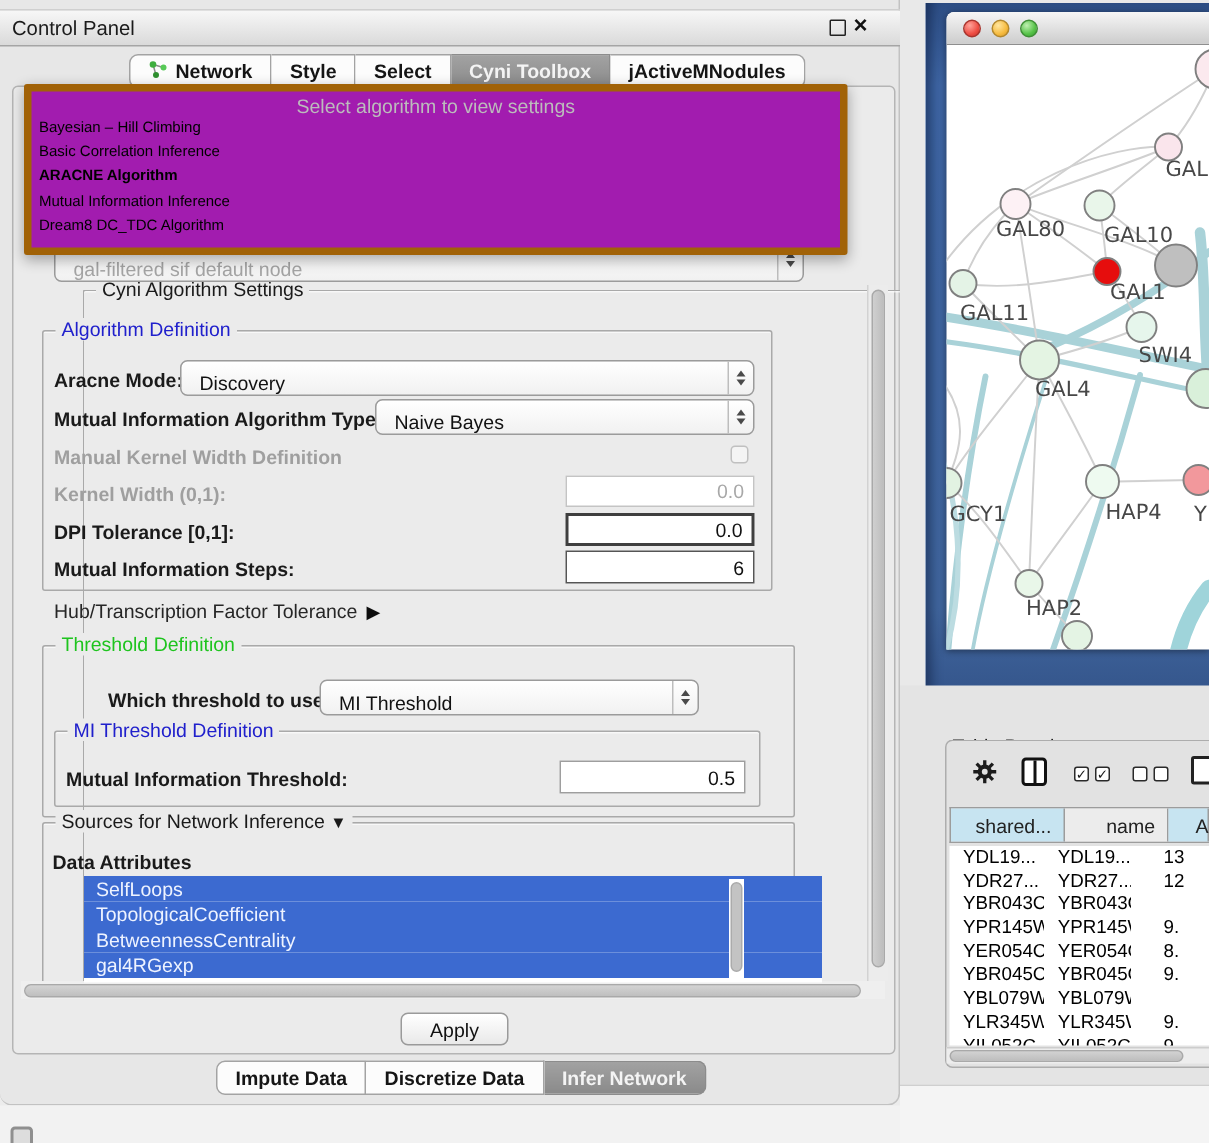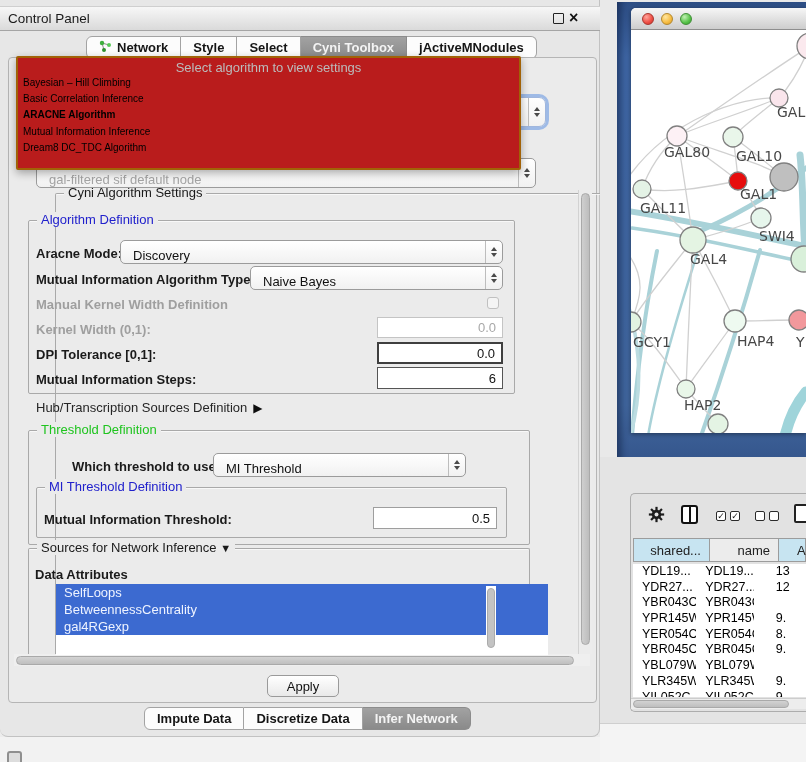--- a/index.html
+++ b/index.html
@@ -44,22 +44,22 @@
            display:flex;flex-direction:column;align-items:center;justify-content:center;}
   .arr-up{width:0;height:0;border-left:3.5px solid transparent;border-right:3.5px solid transparent;
           border-bottom:4.5px solid #4a4a4a;margin-bottom:2px;}
   .arr-dn{width:0;height:0;border-left:3.5px solid transparent;border-right:3.5px solid transparent;
           border-top:4.5px solid #4a4a4a;}
   #frag-combo-top{left:500px;top:97px;width:46px;height:30px;z-index:10;border-radius:7px;
                   border:1px solid #9fb6dd;box-shadow:0 0 0 3px rgba(95,145,225,.55);}
   #frag-combo-bottom{left:36px;top:158px;width:500px;height:30px;z-index:10;color:#a4a4a4;}
 
   
-  #algo-popup{left:16px;top:56px;width:505px;height:114px;background:#b91c1c;
-              border:2px solid #a16207;border-radius:2px;z-index:40;overflow:hidden;
+  #algo-popup{left:16px;top:56px;width:549px;height:114px;background:#a21caf;
+              border:5px solid #a16207;border-radius:2px;z-index:40;overflow:hidden;
               box-shadow:0 3px 9px rgba(0,0,0,.32);}
   #algo-placeholder{text-align:center;color:#bcbcbc;font-size:13px;height:16px;line-height:17px;margin-top:1px;}
   .algo-item{font-size:10px;height:16.2px;line-height:16.2px;padding-left:5px;color:#000;white-space:nowrap;}
   .algo-item.sel{font-weight:bold;}
 
   
   .group{position:absolute;border:1px solid #a9a9a9;border-radius:2px;
          box-shadow:inset 0 1px 0 rgba(255,255,255,.65);}
   .group.open-bottom{border-bottom:none;border-radius:2px 2px 0 0;}
   .legend{position:absolute;top:-9px;left:8px;background:#ebebeb;padding:0 4px;
@@ -248,21 +248,21 @@
   <span class="lbl" style="left:36px;top:347px;">DPI Tolerance [0,1]:</span>
   <div class="tfield focus" style="left:377px;top:342px;width:126px;height:22px;">
     <span>0.0</span>
   </div>
   <span class="lbl" style="left:36px;top:372px;">Mutual Information Steps:</span>
   <div class="tfield focus2" style="left:377px;top:367px;width:126px;height:22px;">
     <span>6</span>
   </div>
 
   <span class="lbl plain" style="left:36px;top:400px;">
-    <span>Hub/Transcription Sources Definition</span><span id="hub-arrow">▶</span>
+    <span>Hub/Transcription Factor Tolerance</span><span id="hub-arrow">▶</span>
   </span>
 
   <div class="group" style="left:28px;top:430px;width:502px;height:115px;">
     <span class="legend green">Threshold Definition</span>
   </div>
   <span class="lbl" style="left:72px;top:459px;">Which threshold to use:</span>
   <div class="combo" style="left:213px;top:453px;width:253px;height:24px;">
     <span>MI Threshold</span>
     <span class="stepper">
         <span class="arr-up"></span>
@@ -276,20 +276,21 @@
   <div class="tfield" style="left:373px;top:507px;width:124px;height:22px;">
     <span>0.5</span>
   </div>
 
   <div class="group open-bottom" style="left:28px;top:548px;width:502px;height:107px;">
     <span class="legend"><span>Sources for Network Inference</span> <span style="font-size:11px;">▼</span></span>
   </div>
   <span class="lbl" style="left:35px;top:567px;">Data Attributes</span>
   <div class="abs" id="attr-list">
       <div class="attr-item sel">SelfLoops</div>
+      <div class="attr-item sel">TopologicalCoefficient</div>
       <div class="attr-item sel">BetweennessCentrality</div>
       <div class="attr-item sel">gal4RGexp</div>
     </div>
   <div class="abs" id="attr-vscroll">
       <div id="attr-vthumb"></div>
     </div>
 
   <div class="abs" id="vscroll">
       <div id="vthumb"></div>
     </div>

